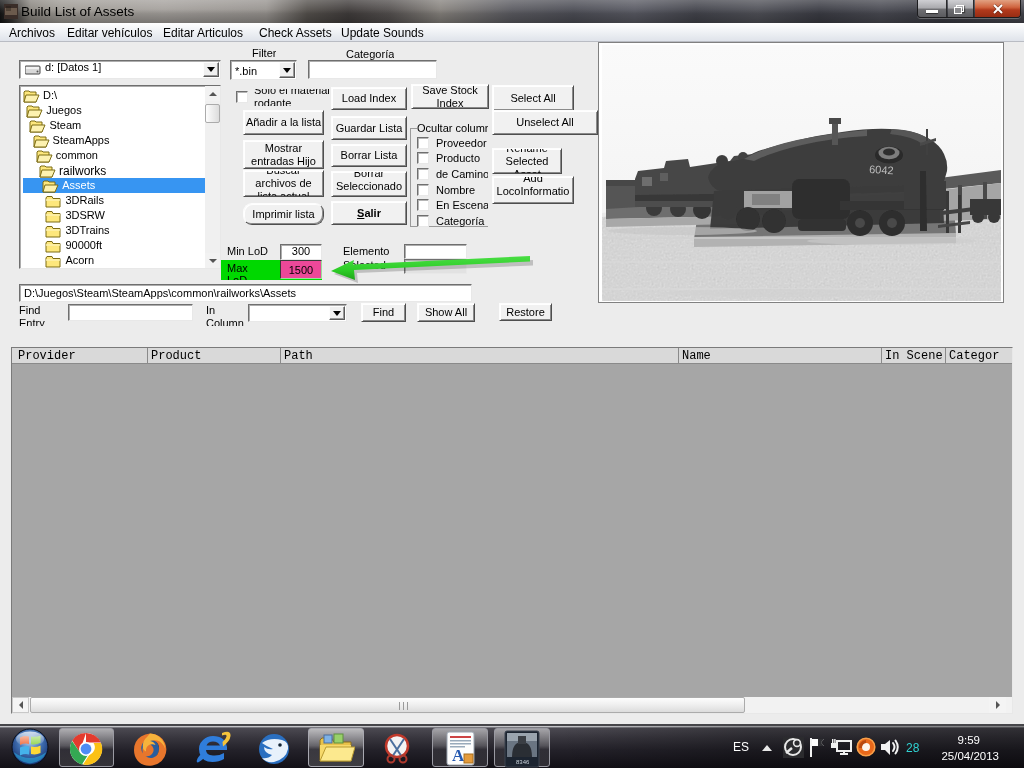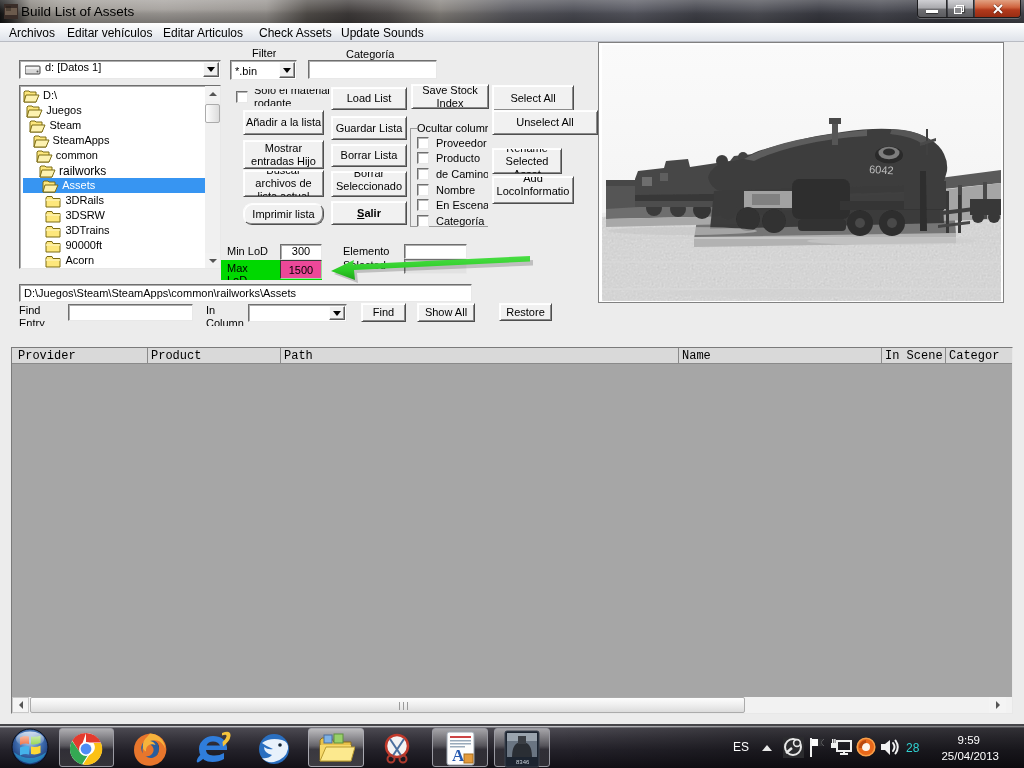--- a/index.html
+++ b/index.html
@@ -175,21 +175,21 @@
     <div style="margin-top:-5px;">Solo el material rodante</div>
   </div>
 
   <div class="btn" style="left:243px;top:110px;width:81px;height:25px;">Añadir a la lista</div>
   <div class="btn" style="left:243px;top:140px;width:81px;height:29px;">Mostrar<br>entradas Hijo</div>
   <div class="btn" style="left:243px;top:170px;width:81px;height:27px;">
       <div style="margin-top:0px;">Buscar<br>archivos de<br>lista actual</div>
     </div>
   <div class="btn" style="left:243px;top:203px;width:81px;height:22px;border-radius:9px;">Imprimir lista</div>
 
-  <div class="btn" style="left:331px;top:87px;width:76px;height:23px;">Load List</div>
+  <div class="btn" style="left:331px;top:87px;width:76px;height:23px;">Load Index</div>
   <div class="btn" style="left:331px;top:116px;width:76px;height:24px;">Guardar Lista</div>
   <div class="btn" style="left:331px;top:144px;width:76px;height:23px;">Borrar Lista</div>
   <div class="btn" style="left:331px;top:171px;width:76px;height:26px;">
       <div style="position:relative;top:-4px;">Borrar<br>Seleccionado</div>
     </div>
   <div class="btn" style="left:331px;top:201px;width:76px;height:24px;font-weight:bold;">
       <span><u>S</u>alir</span>
     </div>
 
   <div class="btn" style="left:411px;top:84px;width:78px;height:25px;">Save Stock<br>Index</div>

